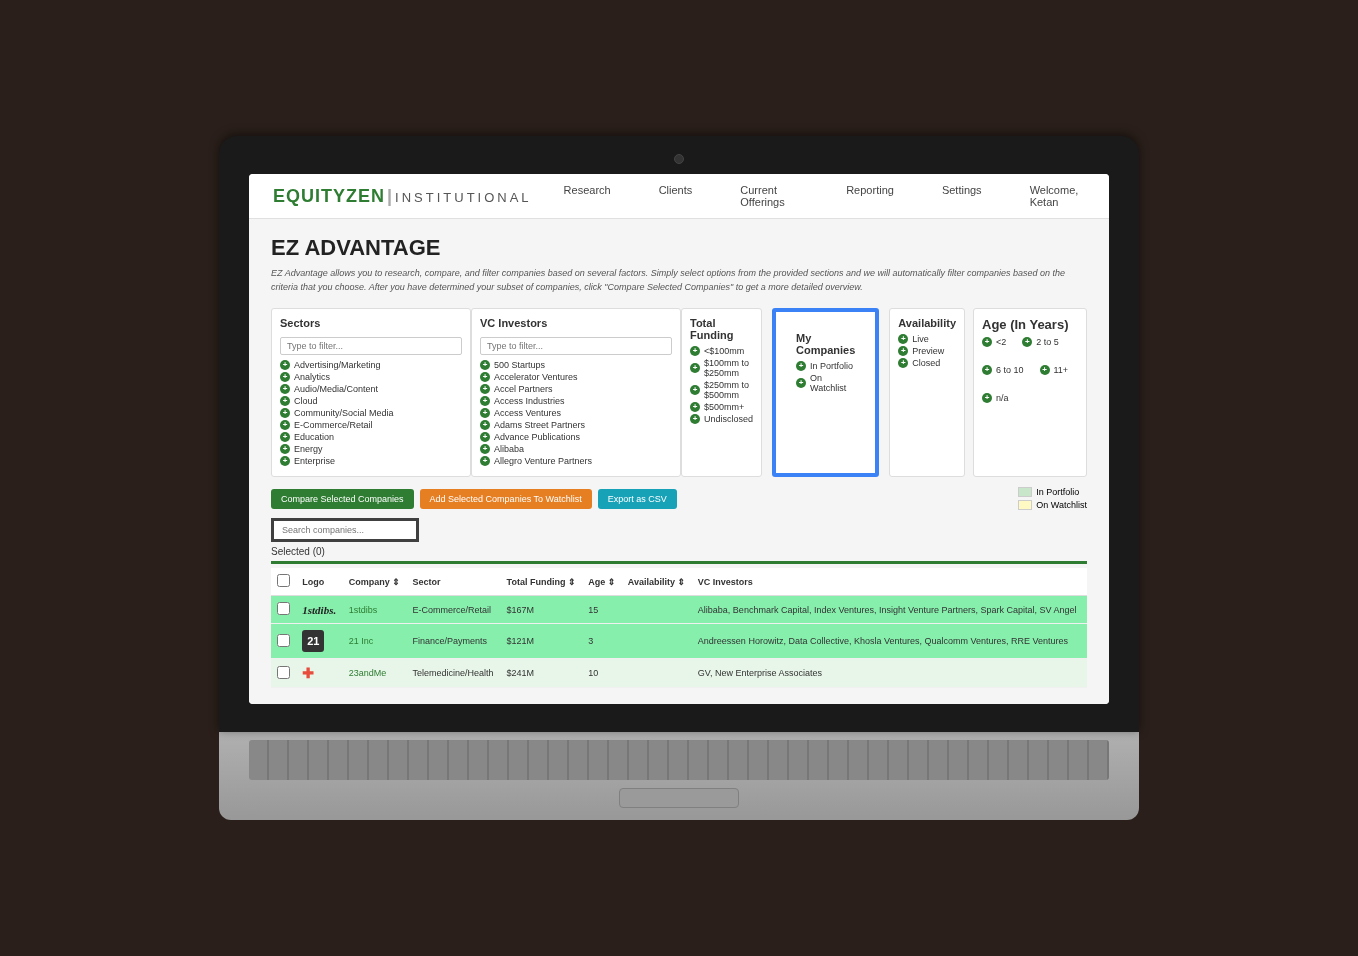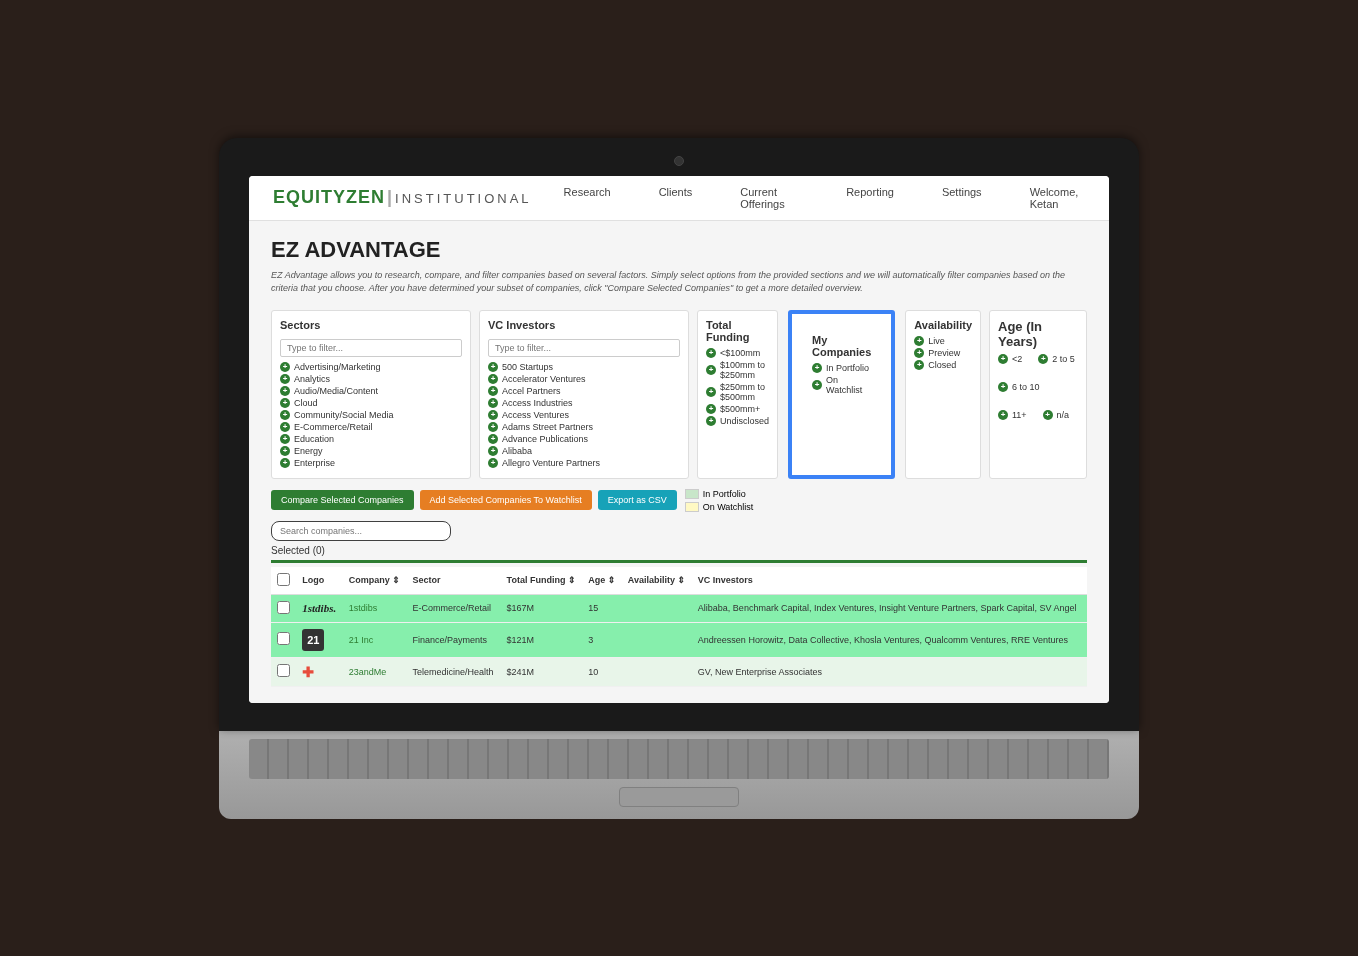--- a/index.html
+++ b/index.html
@@ -93,21 +93,21 @@
       font-size: 9px;
       color: #555;
       line-height: 1.5;
       margin-bottom: 14px;
       font-style: italic;
     }
 
     
     .filters-row {
       display: flex;
-      gap: 8px;
+      gap: 0;
       margin-bottom: 10px;
     }
 
     .filter-panel {
       background: white;
       border: 1px solid #ddd;
       border-radius: 3px;
       padding: 8px;
     }
 
@@ -234,20 +234,21 @@
       display: flex;
       gap: 10px;
     }
 
     
     .action-bar {
       display: flex;
       align-items: center;
       gap: 8px;
       margin-bottom: 8px;
+      justify-content: space-between;
     }
 
     .action-buttons {
       display: flex;
       gap: 6px;
     }
 
     .btn-green {
       background: #2e7d32;
       color: white;
@@ -299,23 +300,23 @@
 
     .legend-box.green { background: #c8e6c9; }
     .legend-box.yellow { background: #fff9c4; }
 
     
     .search-bar {
       margin-bottom: 4px;
     }
 
     .search-bar input {
-      width: 180px;
-      border: 1px solid #404040;
-      border-radius: 8px;
+      width: 148px;
+      border: 3px solid #404040;
+      border-radius: 0;
       padding: 4px 8px;
       font-size: 9px;
       color: #999;
     }
 
     .selected-count {
       font-size: 10px;
       color: #333;
       margin-bottom: 4px;
       padding-bottom: 4px;

